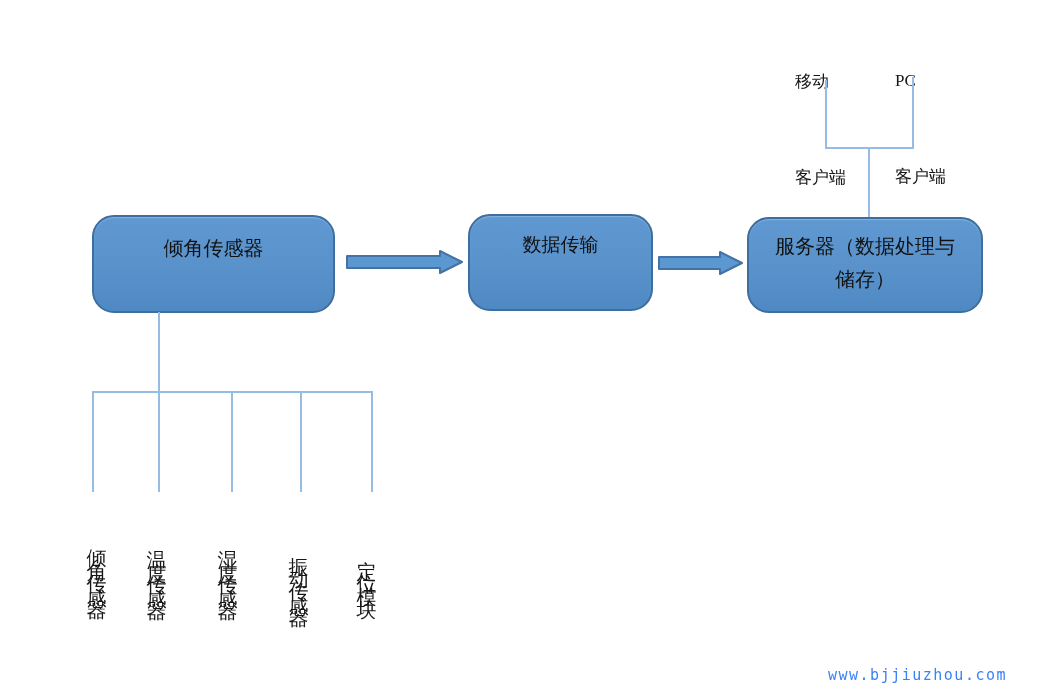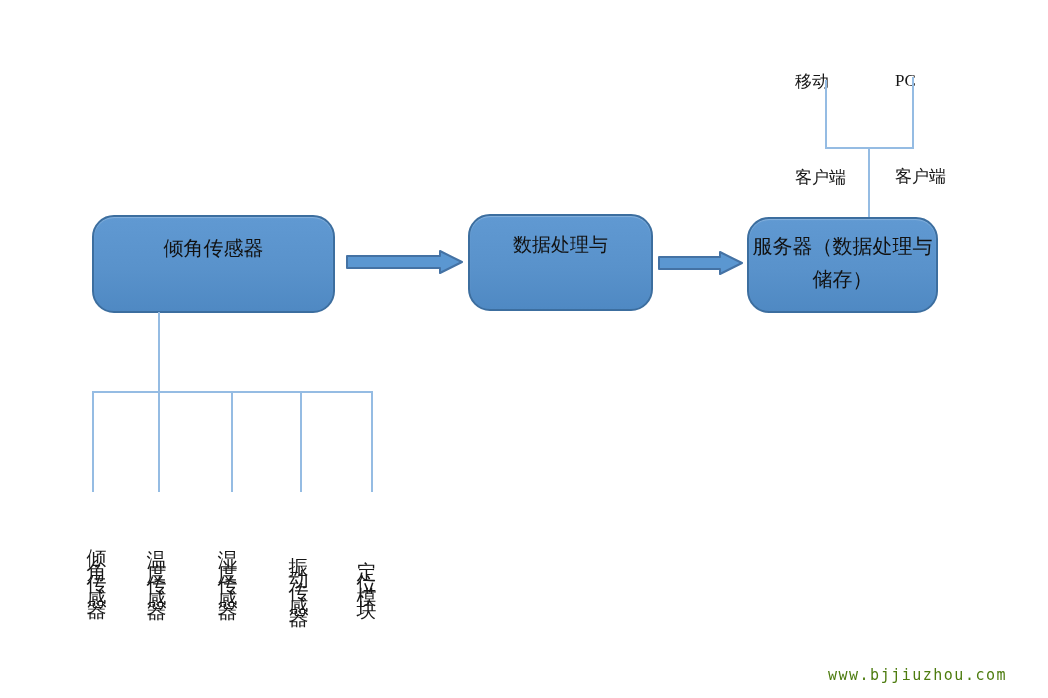--- a/index.html
+++ b/index.html
@@ -23,21 +23,21 @@
     align-items:center;
     padding-top:12px;
     font-size:20px;
     line-height:33px;
     color:#111;
     text-align:center;
     box-shadow:inset 0 1px 1px rgba(255,255,255,.25);
   }
   #box-frontend{left:92px;top:215px;width:243px;height:98px;padding-top:15px;}
   #box-transmission{left:468px;top:214px;width:185px;height:97px;font-size:19px;}
-  #box-server{left:747px;top:217px;width:191px;height:96px;padding-top:11px;}
+  #box-server{left:747px;top:217px;width:236px;height:96px;padding-top:11px;}
   
   .flow-arrow{position:absolute;}
   #arrow-1{left:346px;top:248px;}
   #arrow-2{left:658px;top:249px;}
   
   .connector{position:absolute;background:#95bce3;}
   #line-mobile-drop {left:825px;top:80px;width:2px;height:68px;}
   #line-pc-drop     {left:912px;top:77px;width:2px;height:71px;}
   #line-clients-h   {left:825px;top:147px;width:89px;height:2px;}
   #line-server-drop {left:868px;top:147px;width:2px;height:72px;}
@@ -72,21 +72,21 @@
   #sensor-3{left:215px;top:534px;}
   #sensor-4{left:286px;top:541px;}
   #sensor-5{left:354px;top:545px;}
   
   #watermark{
     position:absolute;
     left:828px;top:666px;
     font-family:"DejaVu Sans Mono", monospace;
     font-size:15px;
     letter-spacing:1.5px;
-    color:#4d7c0f;
+    color:#3b82f6;
   }
 </style>
 </head>
 <body>
 
 <div id="canvas">
 
   <div class="client-label" id="client-mobile">
     <div>移动</div>
     <div>客户端</div>
@@ -99,21 +99,21 @@
   <div class="connector" id="line-mobile-drop"></div>
   <div class="connector" id="line-pc-drop"></div>
   <div class="connector" id="line-clients-h"></div>
   <div class="connector" id="line-server-drop"></div>
 
   <div class="flow-box" id="box-frontend">
     <div>倾角传感器</div>
   </div>
 
   <div class="flow-box" id="box-transmission">
-    <div>数据处理与</div>
+    <div>数据传输</div>
   </div>
 
   <div class="flow-box" id="box-server">
     <div>服务器（数据处理与</div>
     <div>储存）</div>
   </div>
 
   <svg class="flow-arrow" id="arrow-1" width="118" height="28" viewBox="0 0 118 28">
     <polygon points="1,8 94,8 94,3 116,14 94,25 94,20 1,20" fill="#5b97d1" stroke="#4472a4" stroke-width="2" stroke-linejoin="round"></polygon>
   </svg>

